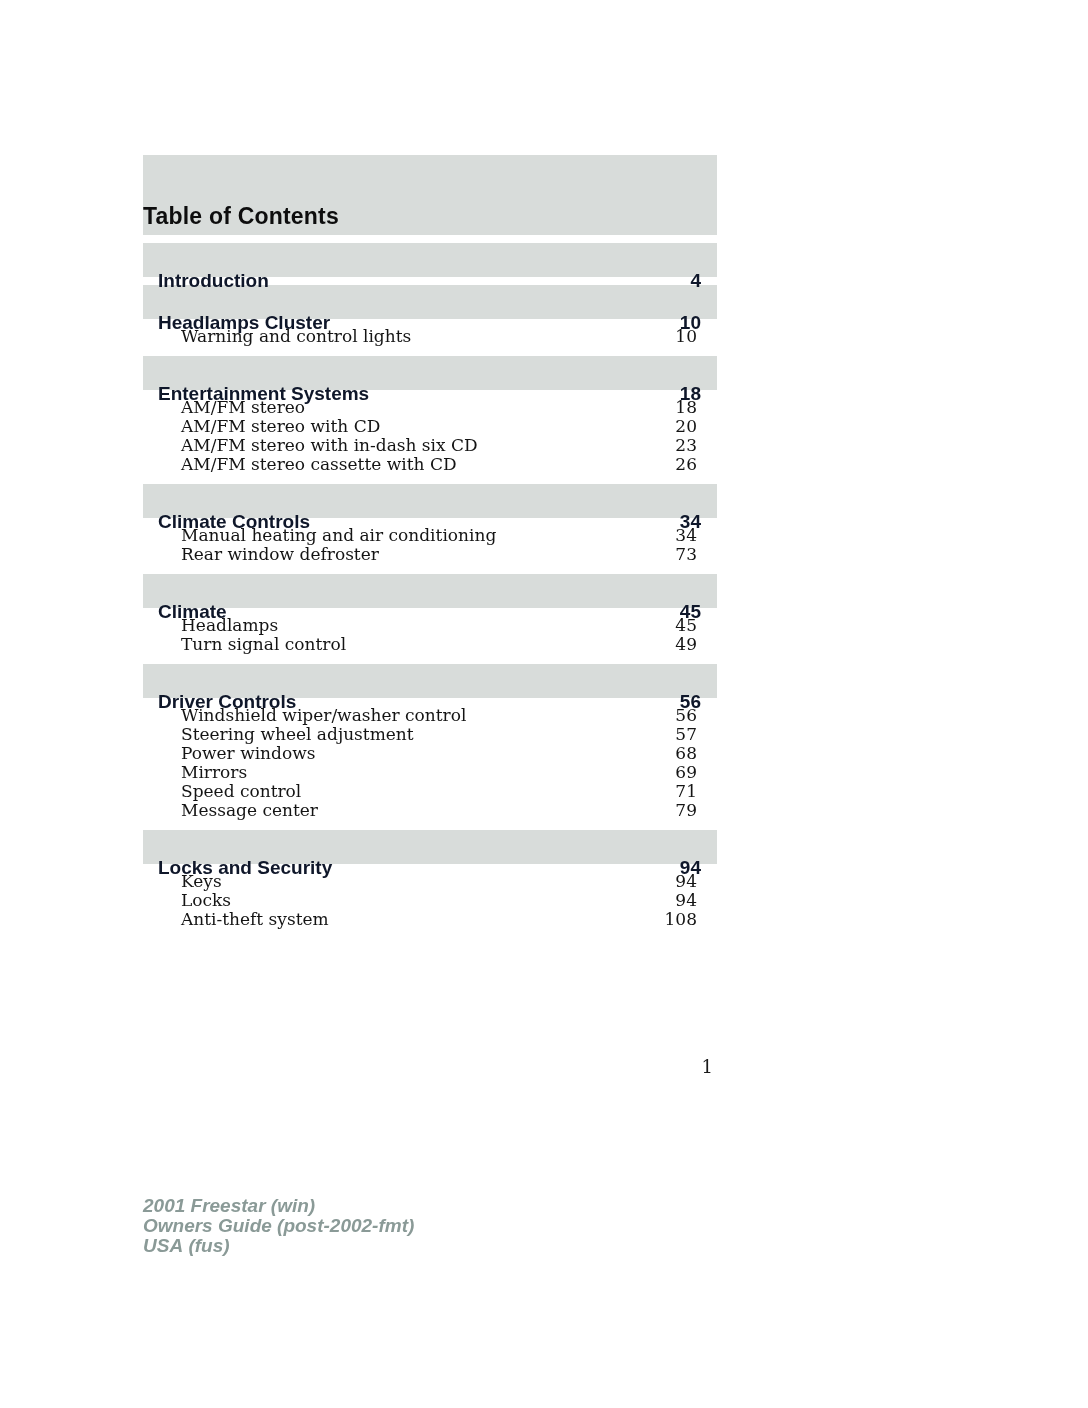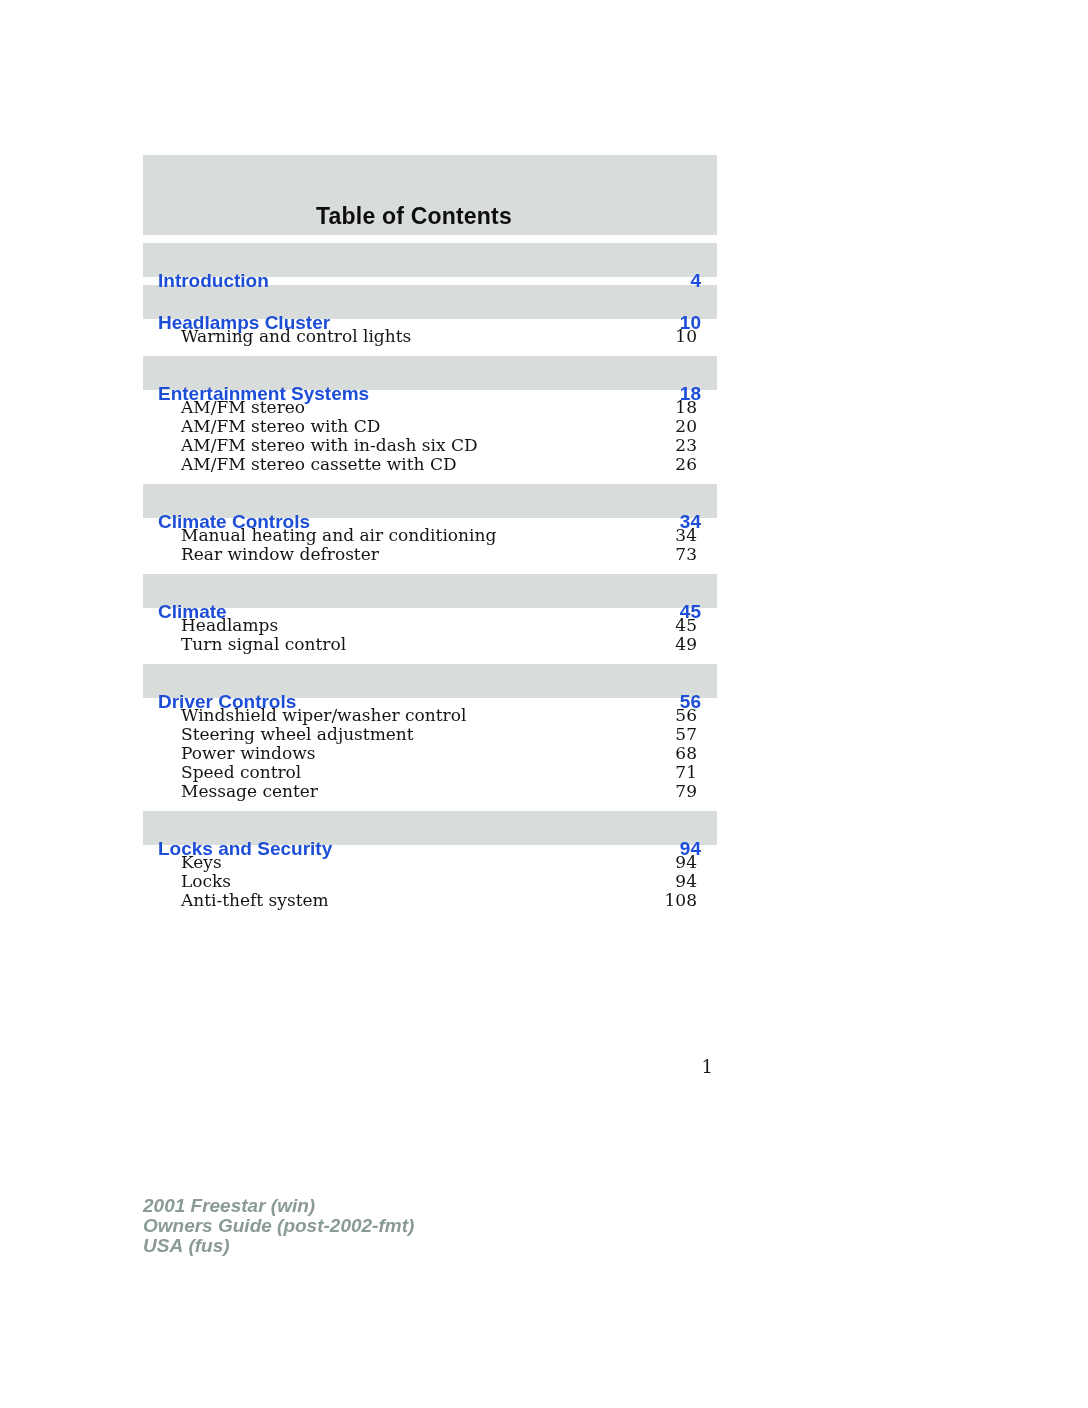--- a/index.html
+++ b/index.html
@@ -26,21 +26,21 @@
     position: absolute;
     left: 143px;
     top: 155px;
     width: 574px;
   }
   .toc-header {
     background: #d8dcda;
     height: 80px;
     display: flex;
     align-items: flex-end;
-    justify-content: center;
+    justify-content: flex-start;
     box-sizing: border-box;
     padding: 0 32px 7px 0;
   }
   .toc-header .title {
     font-weight: bold;
     font-size: 23px;
     line-height: 23px;
     letter-spacing: 0.2px;
     color: #0d0d0d;
   }
@@ -50,21 +50,21 @@
     margin-top: 8px;
     display: flex;
     align-items: center;
     justify-content: space-between;
     box-sizing: border-box;
     padding: 0 16px 0 15px;
   }
   .sec-label, .sec-page {
     font-weight: bold;
     font-size: 19px;
-    color: #1d4ed8;
+    color: #0f172a;
     margin-top: 42px;
   }
   .subitems {
     padding: 8px 20px 2px 38px;
   }
   .subitem {
     display: flex;
     justify-content: space-between;
     align-items: flex-end;
     font-family: "DejaVu Serif", serif;
@@ -209,20 +209,24 @@
   <div class="subitem">
     <span class="sub-label">Steering wheel adjustment</span>
     <span class="sub-page">57</span>
   </div>
 
   <div class="subitem">
     <span class="sub-label">Power windows</span>
     <span class="sub-page">68</span>
   </div>
 
+  <div class="subitem">
+    <span class="sub-label">Mirrors</span>
+    <span class="sub-page">69</span>
+  </div>
 
   <div class="subitem">
     <span class="sub-label">Speed control</span>
     <span class="sub-page">71</span>
   </div>
 
   <div class="subitem">
     <span class="sub-label">Message center</span>
     <span class="sub-page">79</span>
   </div>

